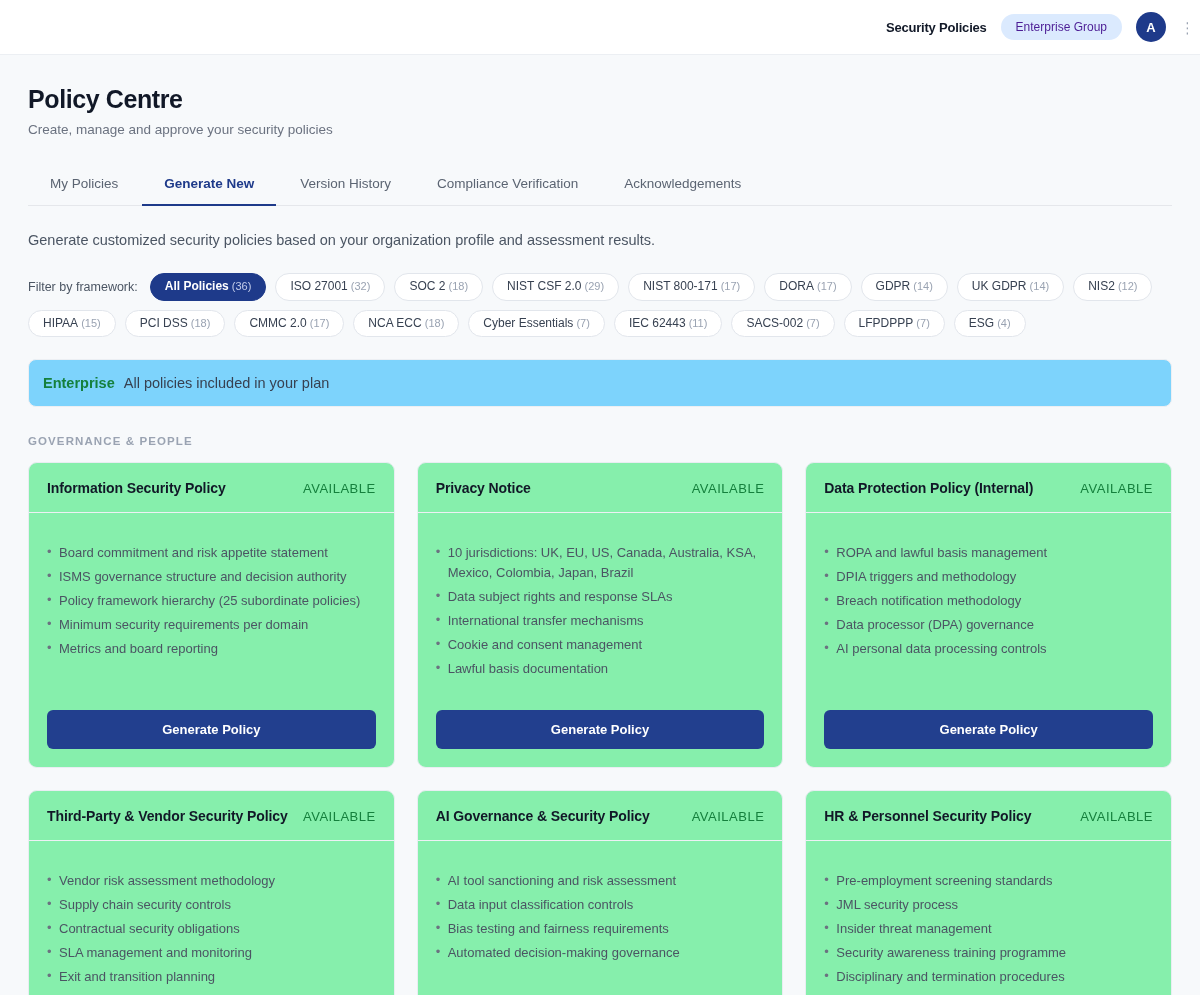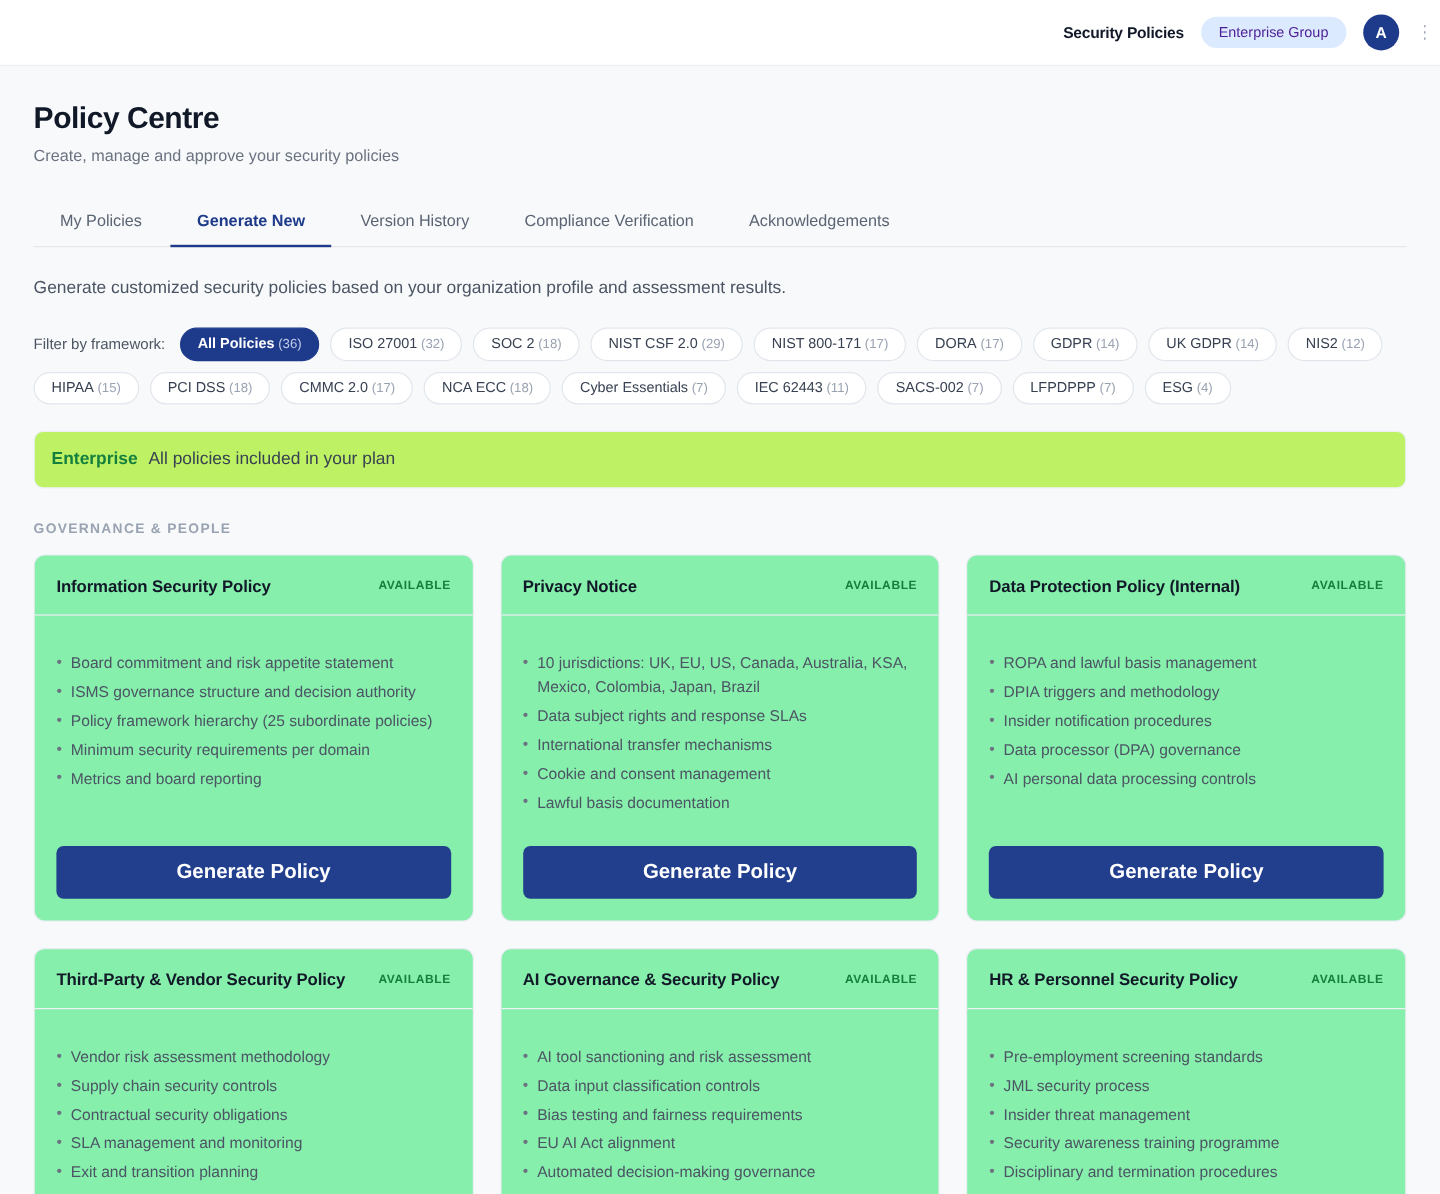--- a/index.html
+++ b/index.html
@@ -140,21 +140,21 @@
     background: #1e3a8a;
     border-color: #1e3a8a;
     color: #ffffff;
     font-weight: bold;
   }
   .chip.active .cnt { color: #c3cdea; font-weight: normal; }
 
   
   .plan-banner {
     margin-top: 22px;
-    background: #bef264;
+    background: #7dd3fc;
     border: 1px solid #eceff3;
     border-radius: 8px;
     padding: 15px 14px;
     display: flex;
     align-items: baseline;
     gap: 9px;
     font-size: 14.5px;
   }
   .plan-name { color: #15803d; font-weight: bold; }
   .plan-text { color: #374151; }
@@ -193,22 +193,22 @@
     padding: 17px 18px 16px 18px;
     border-bottom: 1px solid #eef1f5;
   }
   .card-title {
     font-size: 14px;
     font-weight: bold;
     color: #111827;
     letter-spacing: -0.1px;
   }
   .card-status {
-    font-size: 10px;
-    font-weight: bold;
+    font-size: 13px;
+    font-weight: normal;
     letter-spacing: 0.5px;
     color: #15803d;
     white-space: nowrap;
   }
   .card-body {
     flex: 1 1 auto;
     padding: 30px 18px 0 18px;
   }
   .feature-list {
     list-style: none;
@@ -232,21 +232,21 @@
   .card-foot {
     padding: 14px 18px 18px 18px;
   }
   .generate-btn {
     width: 100%;
     background: #223f8e;
     color: #ffffff;
     border: none;
     border-radius: 6px;
     font-family: "Liberation Sans", sans-serif;
-    font-size: 17px;
+    font-size: 13px;
     font-weight: bold;
     padding: 12px 0;
     cursor: pointer;
   }
 </style>
 </head>
 <body>
 
 <div class="topbar">
   <div class="topbar-title">Security Policies</div>
@@ -317,21 +317,21 @@
         </div>
         <div class="policy-card">
           <div class="card-head">
             <div class="card-title">Data Protection Policy (Internal)</div>
             <div class="card-status">AVAILABLE</div>
           </div>
           <div class="card-body">
             <ul class="feature-list">
               <li>ROPA and lawful basis management</li>
               <li>DPIA triggers and methodology</li>
-              <li>Insider notification procedures</li>
+              <li>Breach notification methodology</li>
               <li>Data processor (DPA) governance</li>
               <li>AI personal data processing controls</li>
             </ul>
           </div>
           <div class="card-foot"><button class="generate-btn">Generate Policy</button></div>
         </div>
         <div class="policy-card">
           <div class="card-head">
             <div class="card-title">Third-Party &amp; Vendor Security Policy</div>
             <div class="card-status">AVAILABLE</div>
@@ -349,21 +349,20 @@
         <div class="policy-card">
           <div class="card-head">
             <div class="card-title">AI Governance &amp; Security Policy</div>
             <div class="card-status">AVAILABLE</div>
           </div>
           <div class="card-body">
             <ul class="feature-list">
               <li>AI tool sanctioning and risk assessment</li>
               <li>Data input classification controls</li>
               <li>Bias testing and fairness requirements</li>
-              <li>EU AI Act alignment</li>
               <li>Automated decision-making governance</li>
             </ul>
           </div>
         </div>
         <div class="policy-card">
           <div class="card-head">
             <div class="card-title">HR &amp; Personnel Security Policy</div>
             <div class="card-status">AVAILABLE</div>
           </div>
           <div class="card-body">

